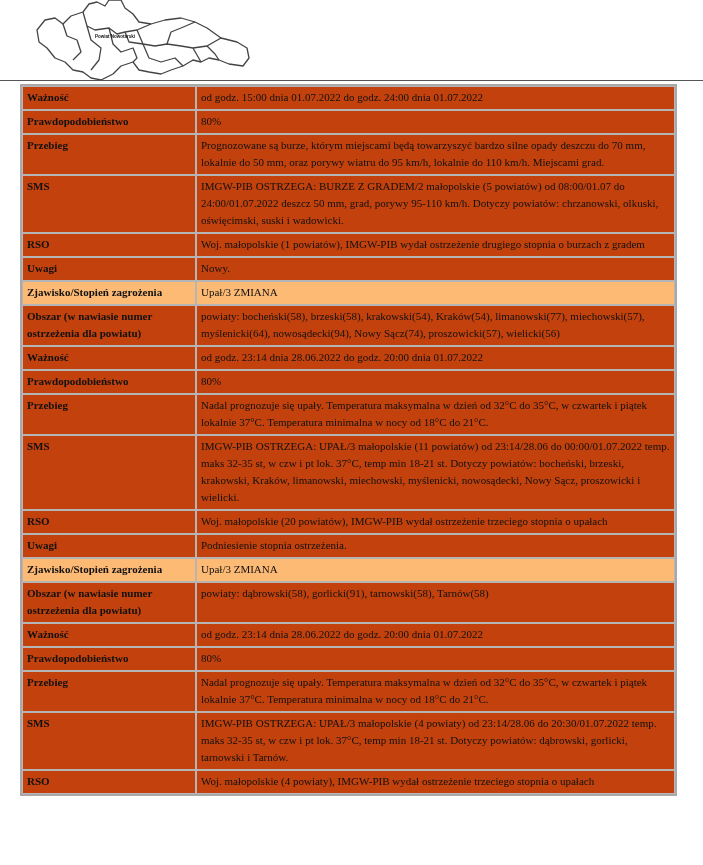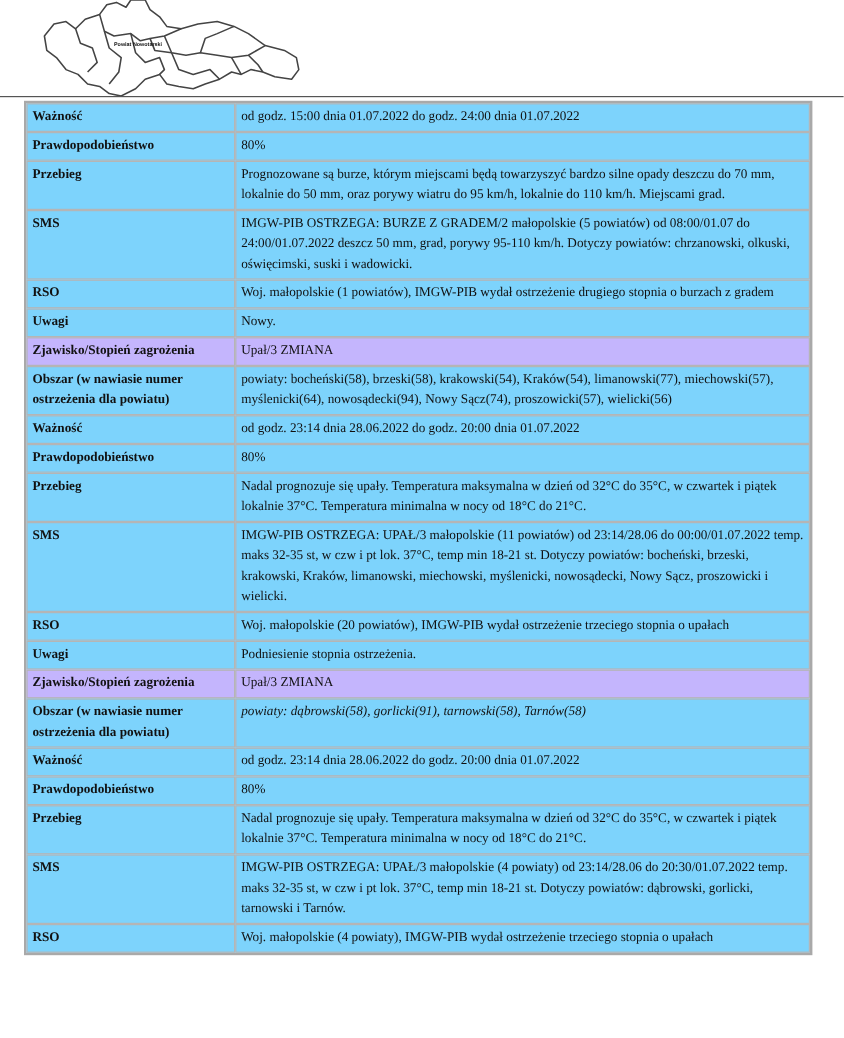--- a/index.html
+++ b/index.html
@@ -1,24 +1,24 @@
 <!DOCTYPE html>
 <html><head>
 <meta charset="utf-8">
 <style>
   html, body { margin:0; padding:0; background:#ffffff; }
   body { width:703px; height:865px; overflow:hidden; position:relative; font-family:"Liberation Serif", serif; color:#111; }
   .header { position:absolute; left:0; top:0; width:703px; height:80px; }
   .map { position:absolute; left:25px; top:0; width:230px; height:80px; }
   .rule { position:absolute; left:0; top:80px; width:703px; height:1px; background:#555; }
   table.warn { position:absolute; left:20px; top:84px; width:657px; border-collapse:separate; border-spacing:0; border:2px solid #a9a9a9; font-size:11px; line-height:17px; }
-  table.warn td { border:1px solid #b5b5b5; padding:2px 3px 3px 4px; vertical-align:top; background:#7dd3fc; }
+  table.warn td { border:1px solid #b5b5b5; padding:2px 3px 3px 4px; vertical-align:top; background:#c2410c; }
   table.warn td.lbl { width:165px; font-weight:bold; }
-  table.warn tr.phen td { background:#c4b5fd; }
-  .pad3 { padding-bottom:3px;font-style:italic; }
+  table.warn tr.phen td { background:#fdba74; }
+  .pad3 { padding-bottom:3px; }
 </style>
 </head>
 <body>
 
 <div class="header">
   <svg class="map" viewBox="0 0 230 80" xmlns="http://www.w3.org/2000/svg">
     <g fill="none" stroke="#444" stroke-width="1.3" stroke-linejoin="round">
       <path d="M12,30 L20,20 L30,18 L38,24 L46,16 L58,12 L64,4 L72,2 L80,6 L84,0 L96,0 L100,8 L108,14 L114,22 L126,24 L140,20 L156,18 L170,22 L182,28 L196,38 L212,42 L222,48 L224,58 L218,66 L204,64 L194,60 L184,58 L176,62 L168,60 L158,66 L146,70 L136,74 L124,72 L114,70 L108,62 L96,66 L88,74 L76,80 L66,78 L58,72 L48,70 L40,62 L30,58 L22,48 L14,42 Z"></path>
       <path d="M58,12 L62,26 L70,30 L84,28 L92,34 L100,32 L112,30 L126,24"></path>
       <path d="M38,24 L42,36 L52,40 L56,52 L48,60"></path>

